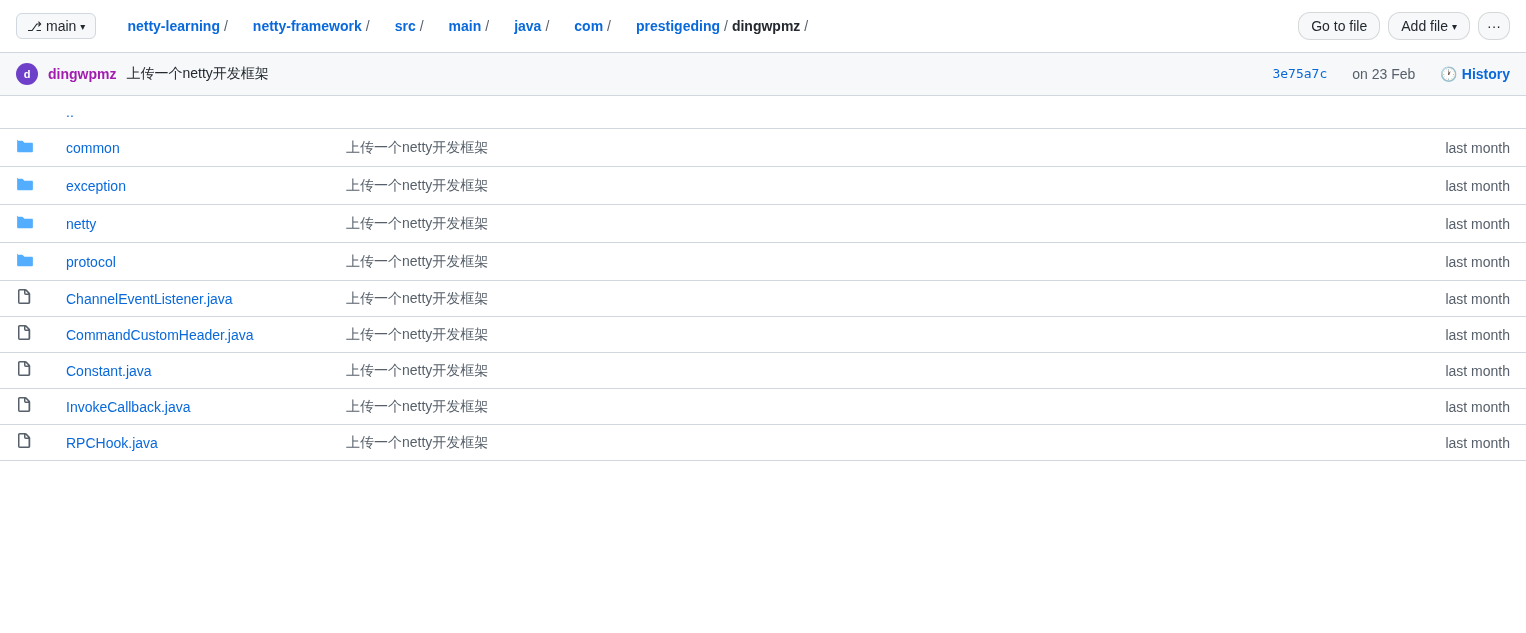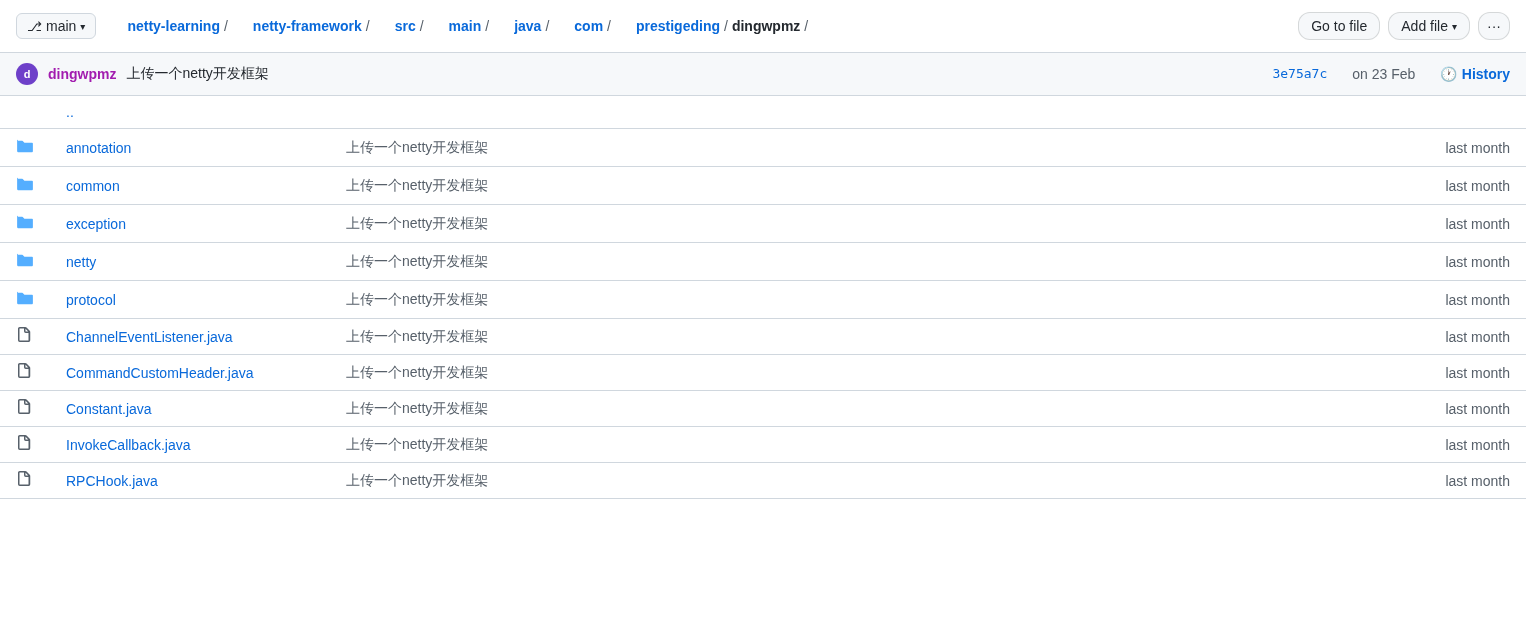--- a/index.html
+++ b/index.html
@@ -254,76 +254,62 @@
         <a href="#" class="file-link">..</a>
       </td>
     </tr>
       <tr>
       <td class="col-icon">
         <svg class="icon-folder" viewBox="0 0 16 16" fill="#54aeff" xmlns="http://www.w3.org/2000/svg">
           <path d="M1.75 2.5A.75.75 0 0 0 1 3.25v9.5c0 .414.336.75.75.75h12.5a.75.75 0 0 0 .75-.75v-7a.75.75 0 0 0-.75-.75H7.5L5.97 3.47A.75.75 0 0 0 5.44 3.25H1.75V2.5Z"></path>
         </svg>
       </td>
       <td class="col-name">
-        <a href="#" class="file-link">annotation</a>
+        <a href="#" class="file-link">common</a>
       </td>
       <td class="col-message">
         <a href="#" class="message-link">上传一个netty开发框架</a>
       </td>
       <td class="col-time">last month</td>
     </tr>
       <tr>
       <td class="col-icon">
         <svg class="icon-folder" viewBox="0 0 16 16" fill="#54aeff" xmlns="http://www.w3.org/2000/svg">
           <path d="M1.75 2.5A.75.75 0 0 0 1 3.25v9.5c0 .414.336.75.75.75h12.5a.75.75 0 0 0 .75-.75v-7a.75.75 0 0 0-.75-.75H7.5L5.97 3.47A.75.75 0 0 0 5.44 3.25H1.75V2.5Z"></path>
         </svg>
       </td>
       <td class="col-name">
-        <a href="#" class="file-link">common</a>
+        <a href="#" class="file-link">exception</a>
       </td>
       <td class="col-message">
         <a href="#" class="message-link">上传一个netty开发框架</a>
       </td>
       <td class="col-time">last month</td>
     </tr>
       <tr>
       <td class="col-icon">
         <svg class="icon-folder" viewBox="0 0 16 16" fill="#54aeff" xmlns="http://www.w3.org/2000/svg">
           <path d="M1.75 2.5A.75.75 0 0 0 1 3.25v9.5c0 .414.336.75.75.75h12.5a.75.75 0 0 0 .75-.75v-7a.75.75 0 0 0-.75-.75H7.5L5.97 3.47A.75.75 0 0 0 5.44 3.25H1.75V2.5Z"></path>
         </svg>
       </td>
       <td class="col-name">
-        <a href="#" class="file-link">exception</a>
+        <a href="#" class="file-link">netty</a>
       </td>
       <td class="col-message">
         <a href="#" class="message-link">上传一个netty开发框架</a>
       </td>
       <td class="col-time">last month</td>
     </tr>
       <tr>
       <td class="col-icon">
         <svg class="icon-folder" viewBox="0 0 16 16" fill="#54aeff" xmlns="http://www.w3.org/2000/svg">
           <path d="M1.75 2.5A.75.75 0 0 0 1 3.25v9.5c0 .414.336.75.75.75h12.5a.75.75 0 0 0 .75-.75v-7a.75.75 0 0 0-.75-.75H7.5L5.97 3.47A.75.75 0 0 0 5.44 3.25H1.75V2.5Z"></path>
         </svg>
       </td>
       <td class="col-name">
-        <a href="#" class="file-link">netty</a>
-      </td>
-      <td class="col-message">
-        <a href="#" class="message-link">上传一个netty开发框架</a>
-      </td>
-      <td class="col-time">last month</td>
-    </tr>
-      <tr>
-      <td class="col-icon">
-        <svg class="icon-folder" viewBox="0 0 16 16" fill="#54aeff" xmlns="http://www.w3.org/2000/svg">
-          <path d="M1.75 2.5A.75.75 0 0 0 1 3.25v9.5c0 .414.336.75.75.75h12.5a.75.75 0 0 0 .75-.75v-7a.75.75 0 0 0-.75-.75H7.5L5.97 3.47A.75.75 0 0 0 5.44 3.25H1.75V2.5Z"></path>
-        </svg>
-      </td>
-      <td class="col-name">
         <a href="#" class="file-link">protocol</a>
       </td>
       <td class="col-message">
         <a href="#" class="message-link">上传一个netty开发框架</a>
       </td>
       <td class="col-time">last month</td>
     </tr>
       <tr>
       <td class="col-icon">
         <svg class="icon-file" viewBox="0 0 16 16" fill="#57606a" xmlns="http://www.w3.org/2000/svg">

